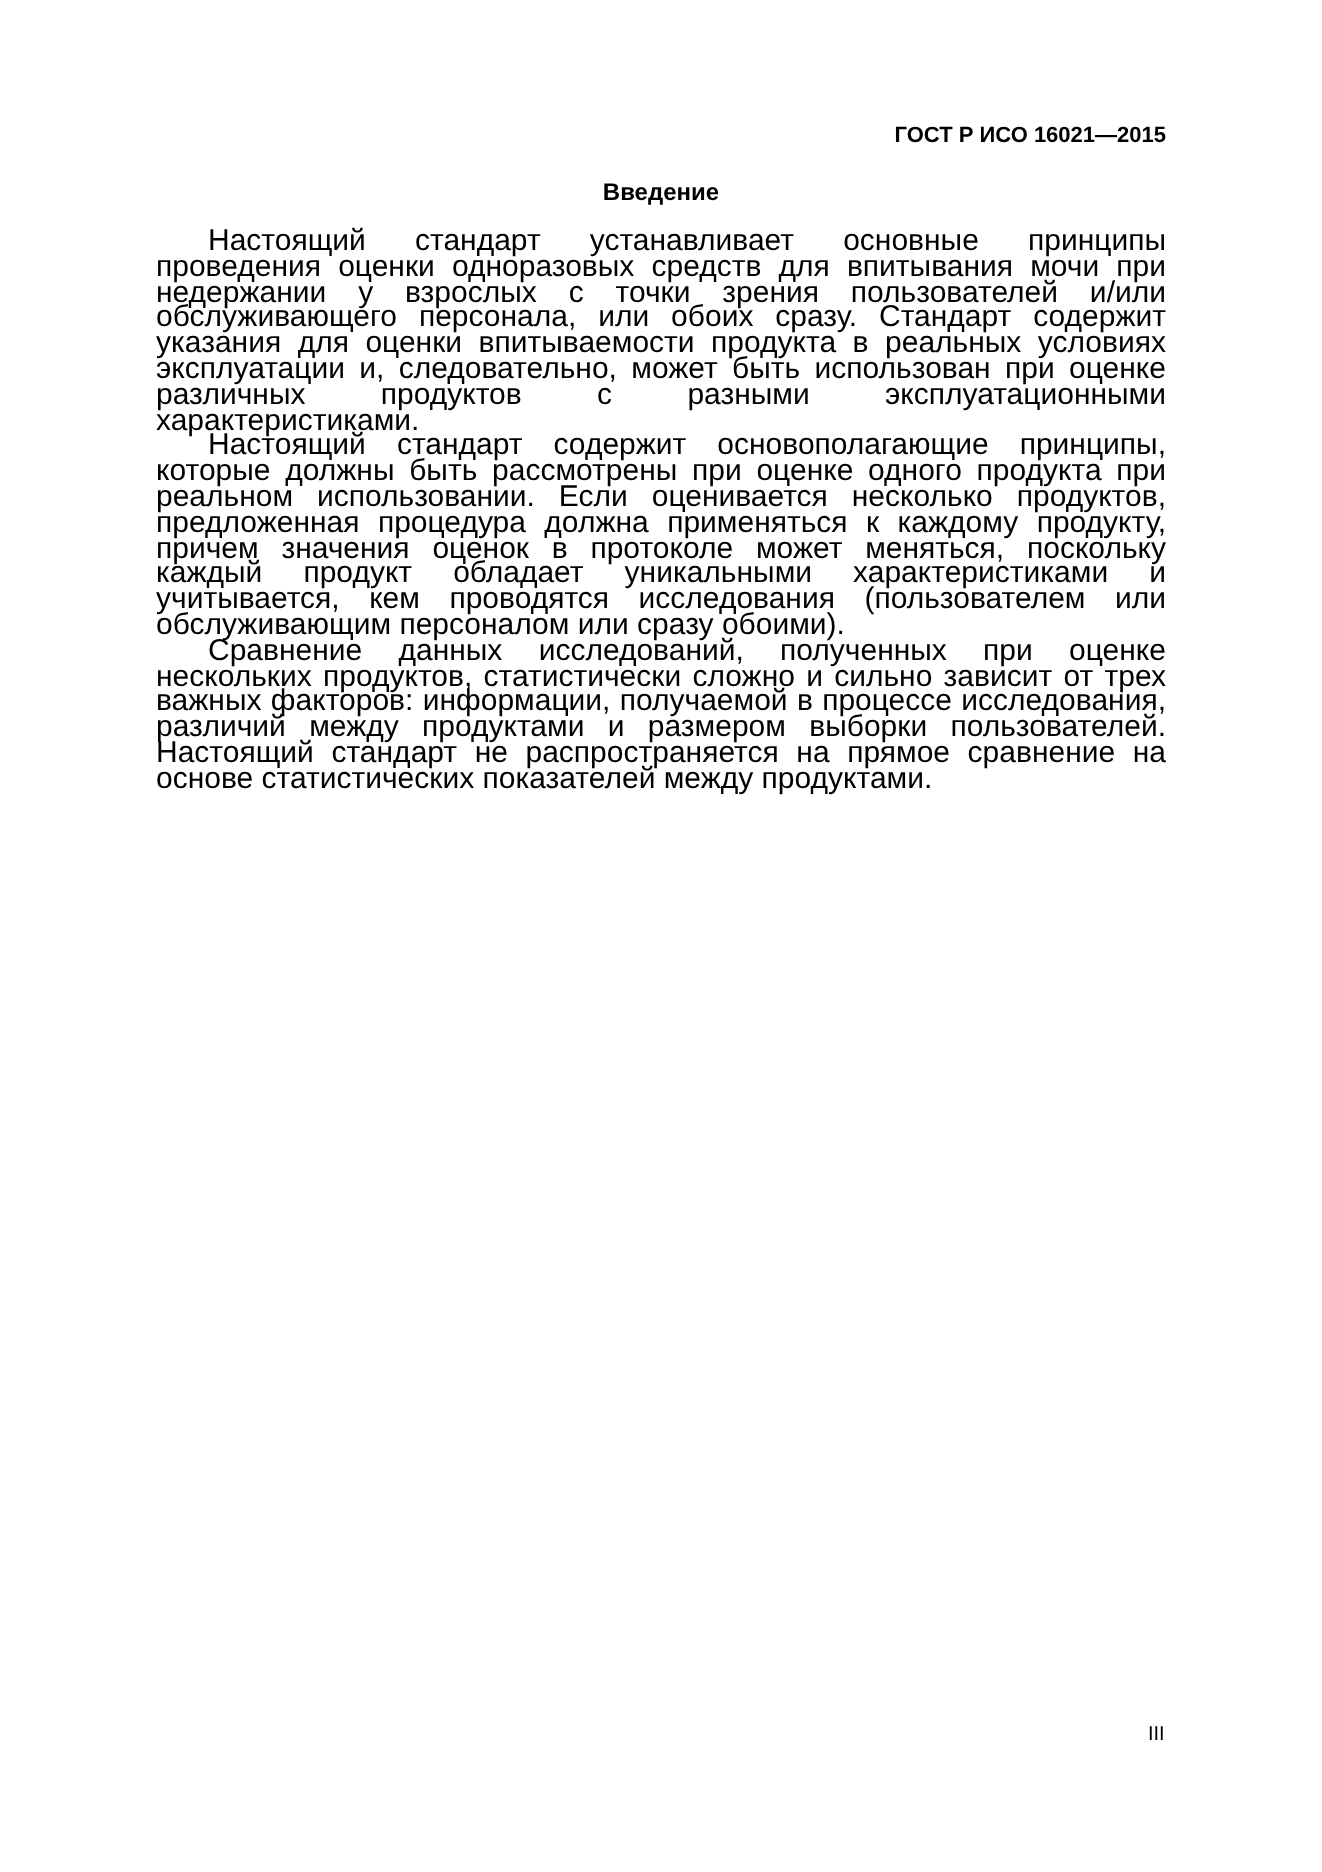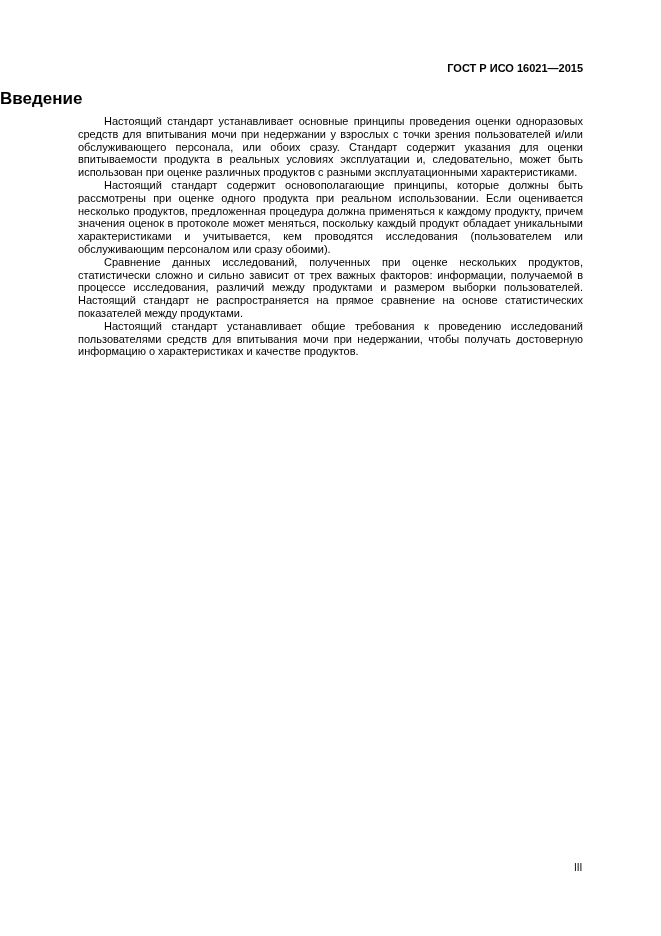--- a/index.html
+++ b/index.html
@@ -1,30 +1,29 @@
 <!DOCTYPE html>
 <html><head>
 <meta charset="utf-8">
 <style>
   html, body { margin: 0; padding: 0; background: #ffffff; }
   body { width: 661px; height: 936px; position: relative; overflow: hidden;
          font-family: "Liberation Sans", sans-serif; color: #000; }
   .header { position: absolute; top: 62px; right: 78px; font-size: 11px; font-weight: bold; }
-  .title { position: absolute; top: 89px; left: 0; width: 661px; text-align: left;
-           font-size: 17px; font-weight: bold; }
-  .content { position: absolute; top: 115px; left: 78px; width: 505px; font-size: 11px; line-height: 12.8px; }
+  .title { position: absolute; top: 89px; left: 0; width: 661px; text-align: center;
+           font-size: 12px; font-weight: bold; }
+  .content { position: absolute; top: 115px; left: 78px; width: 505px; font-size: 15px; line-height: 12.8px; }
   .content p { margin: 0; text-align: justify; text-indent: 26px; }
   .pagenum { position: absolute; top: 862px; left: 574px; font-size: 10px; text-align: right; }
 </style>
 </head>
 <body>
 
 <div class="header">ГОСТ Р ИСО 16021—2015</div>
 <div class="title">Введение</div>
 
 <div class="content">
   <p>Настоящий стандарт устанавливает основные принципы проведения оценки одноразовых средств для впитывания мочи при недержании у взрослых с точки зрения пользователей и/или обслуживающего персонала, или обоих сразу. Стандарт содержит указания для оценки впитываемости продукта в реальных условиях эксплуатации и, следовательно, может быть использован при оценке различных продуктов с разными эксплуатационными характеристиками.</p>
   <p>Настоящий стандарт содержит основополагающие принципы, которые должны быть рассмотрены при оценке одного продукта при реальном использовании. Если оценивается несколько продуктов, предложенная процедура должна применяться к каждому продукту, причем значения оценок в протоколе может меняться, поскольку каждый продукт обладает уникальными характеристиками и учитывается, кем проводятся исследования (пользователем или обслуживающим персоналом или сразу обоими).</p>
   <p>Сравнение данных исследований, полученных при оценке нескольких продуктов, статистически сложно и сильно зависит от трех важных факторов: информации, получаемой в процессе исследования, различий между продуктами и размером выборки пользователей. Настоящий стандарт не распространяется на прямое сравнение на основе статистических показателей между продуктами.</p>
-  <p>Настоящий стандарт устанавливает общие требования к проведению исследований пользователями средств для впитывания мочи при недержании, чтобы получать достоверную информацию о характеристиках и качестве продуктов.</p>
 </div>
 
 <div class="pagenum">III</div>
 
 </body></html>

